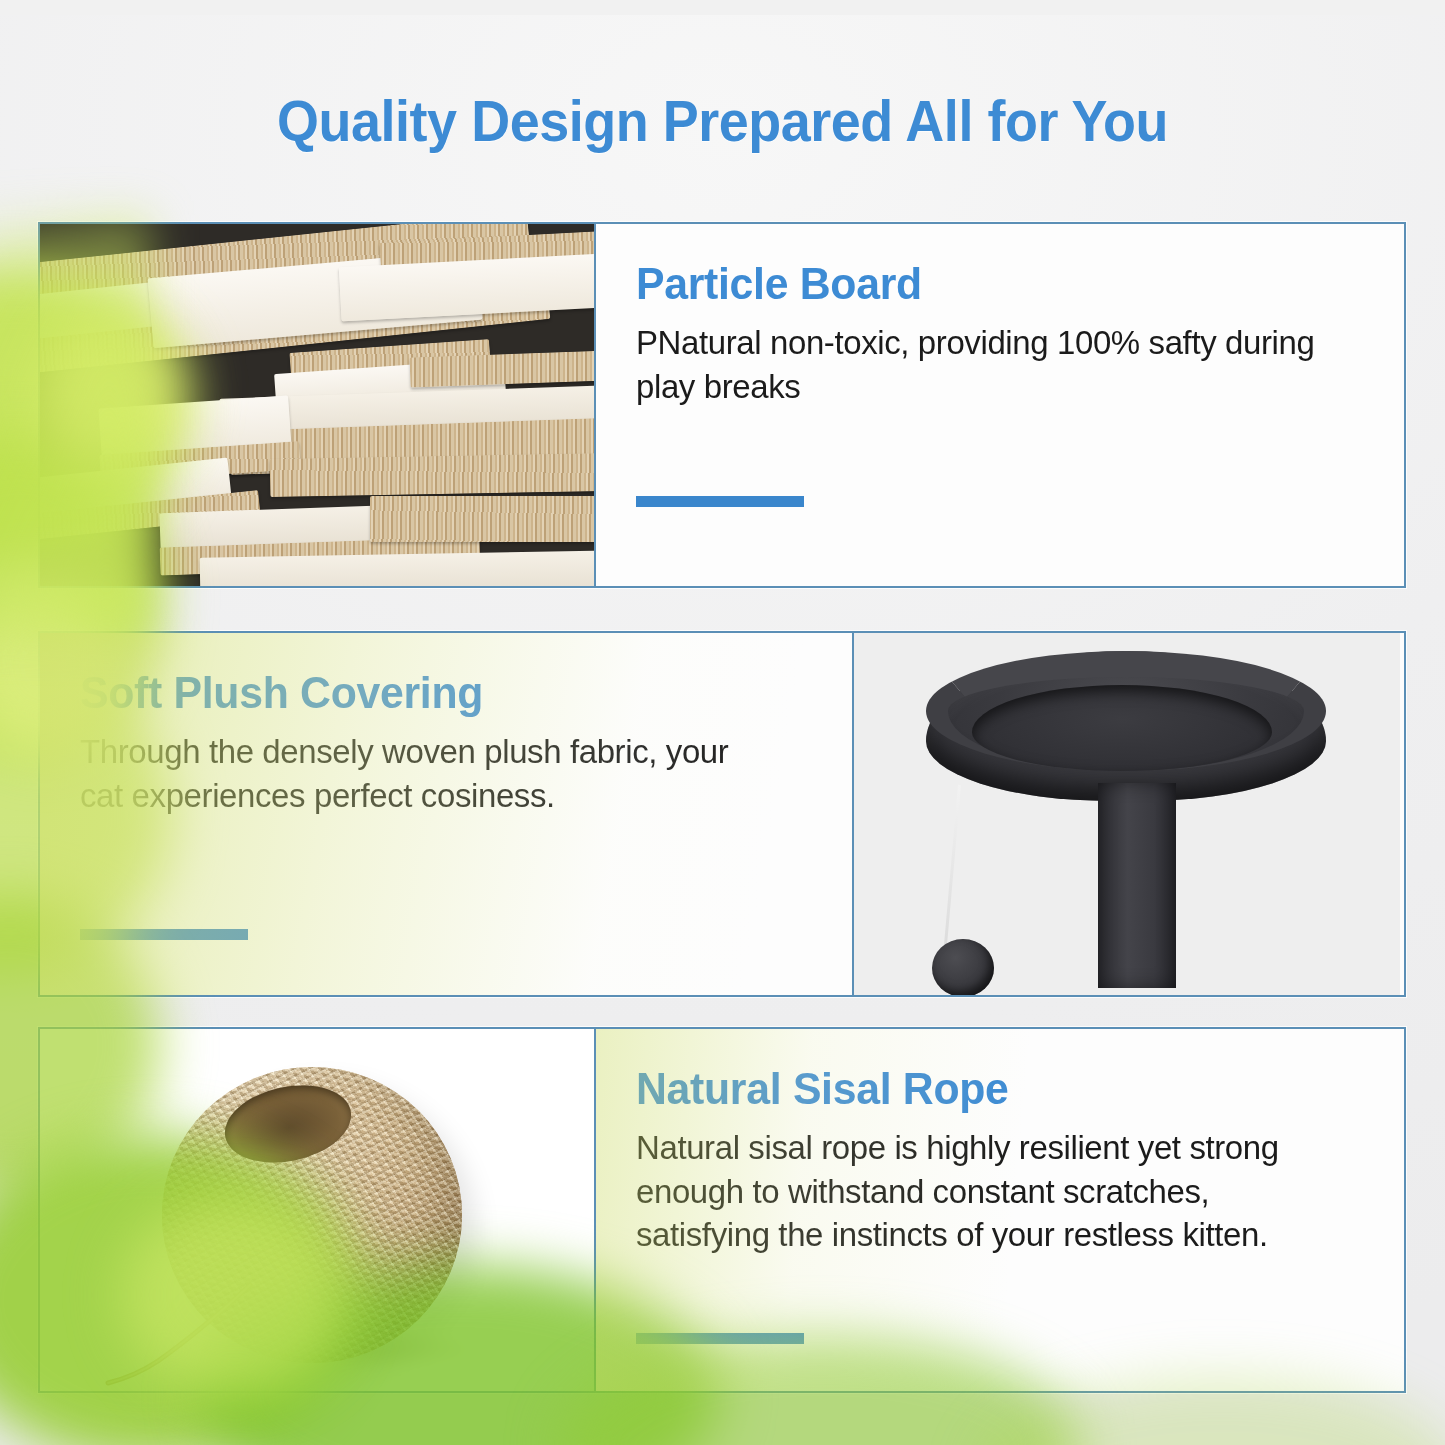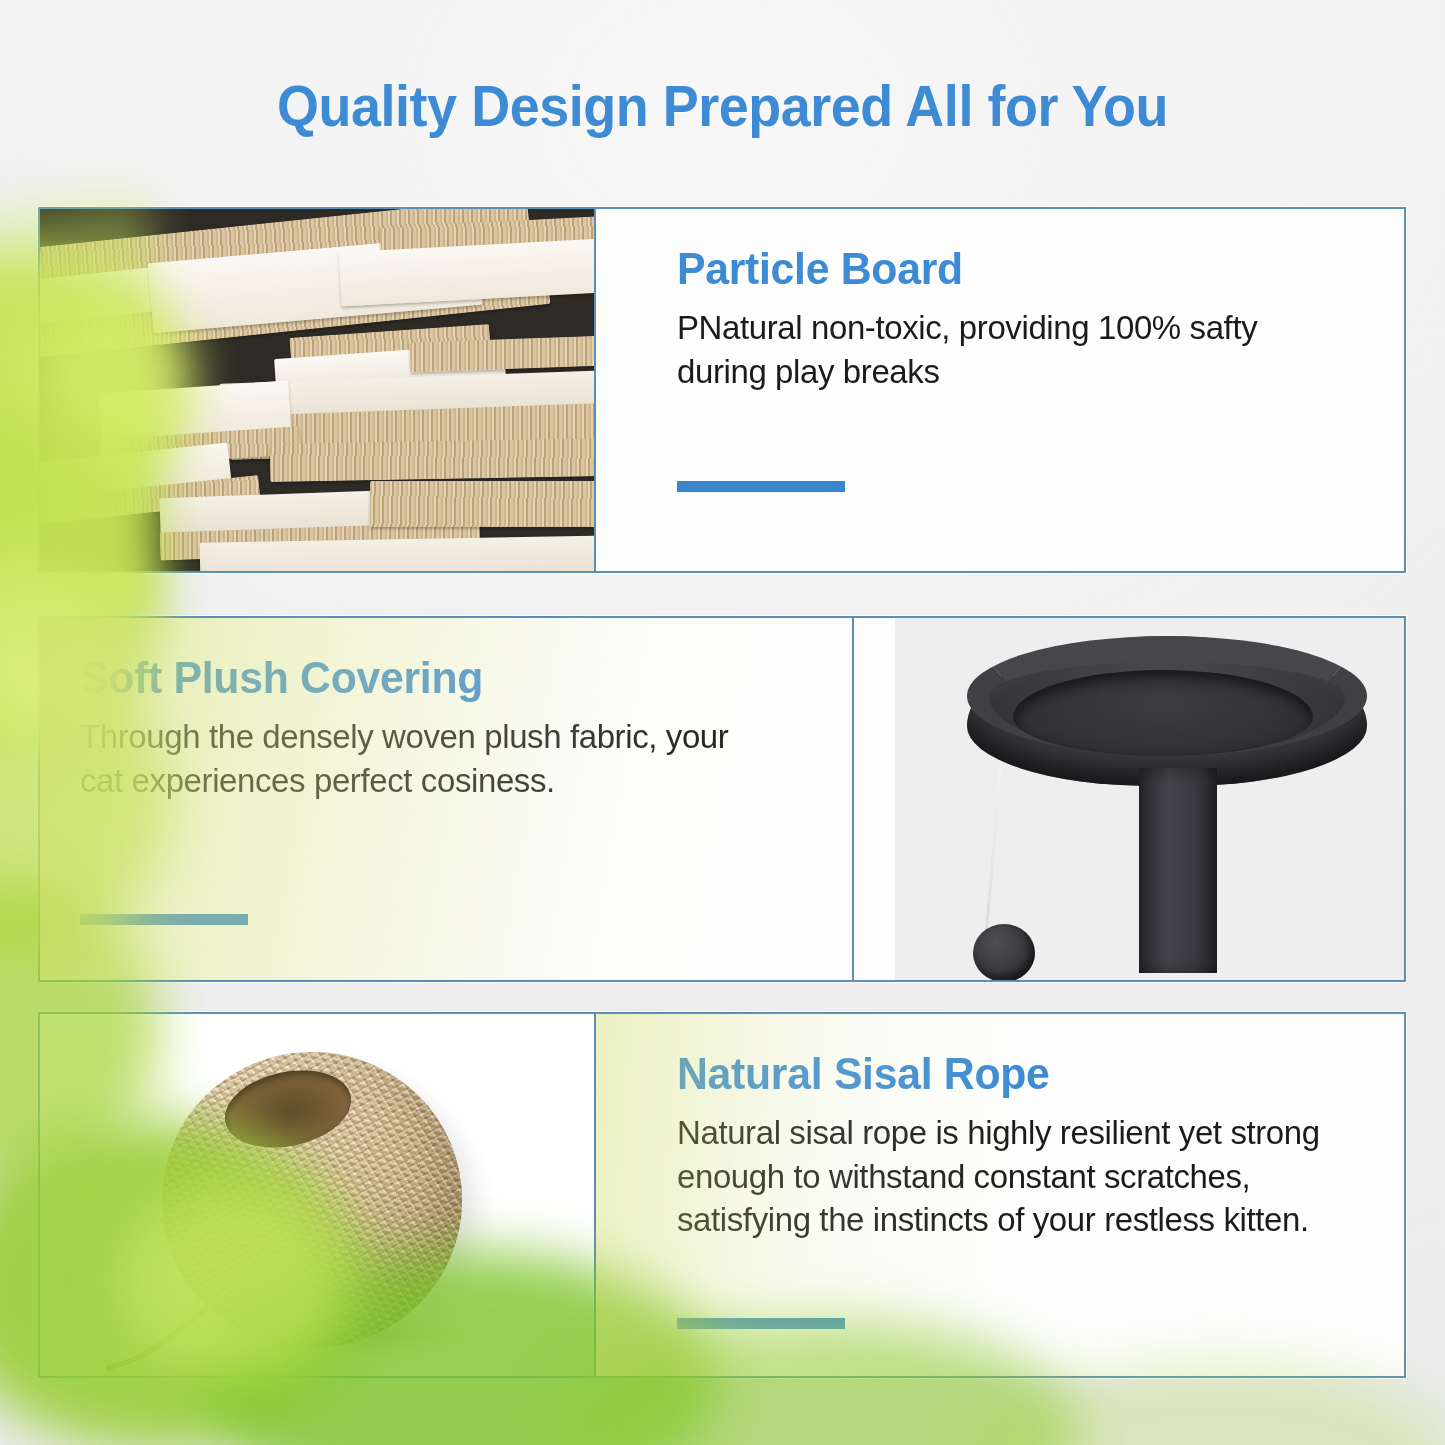--- a/index.html
+++ b/index.html
@@ -9,20 +9,21 @@
     background:#f1f1f1;
     position:relative;
   }
 
   
   #page{
     position:absolute;inset:0;
     background:
       radial-gradient(120% 90% at 50% 8%, #f7f7f7 0%, #efeff0 55%, #ececed 100%);
     overflow:hidden;
+    margin-top:15px;
   }
 
   
   #title{
     position:absolute;left:0;top:72px;width:1445px;
     text-align:center;
     font-size:58px;
     font-weight:bold;
     letter-spacing:-0.5px;
     color:#3d8bd4;
@@ -34,21 +35,20 @@
 
   
   .card{
     position:absolute;
     border:2px solid #5b8fb6;
     box-sizing:border-box;
     background:#fdfdfd;
     display:flex;
     overflow:hidden;
     box-shadow:0 0 0 1px rgba(255,255,255,.8);
-    gap:41px;
   }
   #card1{left:38px;top:207px;width:1368px;height:366px;}
   #card2{left:38px;top:616px;width:1368px;height:366px;}
   #card3{left:38px;top:1012px;width:1368px;height:366px;}
 
   .pane-img{position:relative;overflow:hidden;flex:0 0 auto;}
   .pane-txt{position:relative;flex:1 1 auto;padding:36px 40px 0 40px;box-sizing:border-box;}
 
   .divider-r{border-right:2px solid #5b8fb6;}
 

